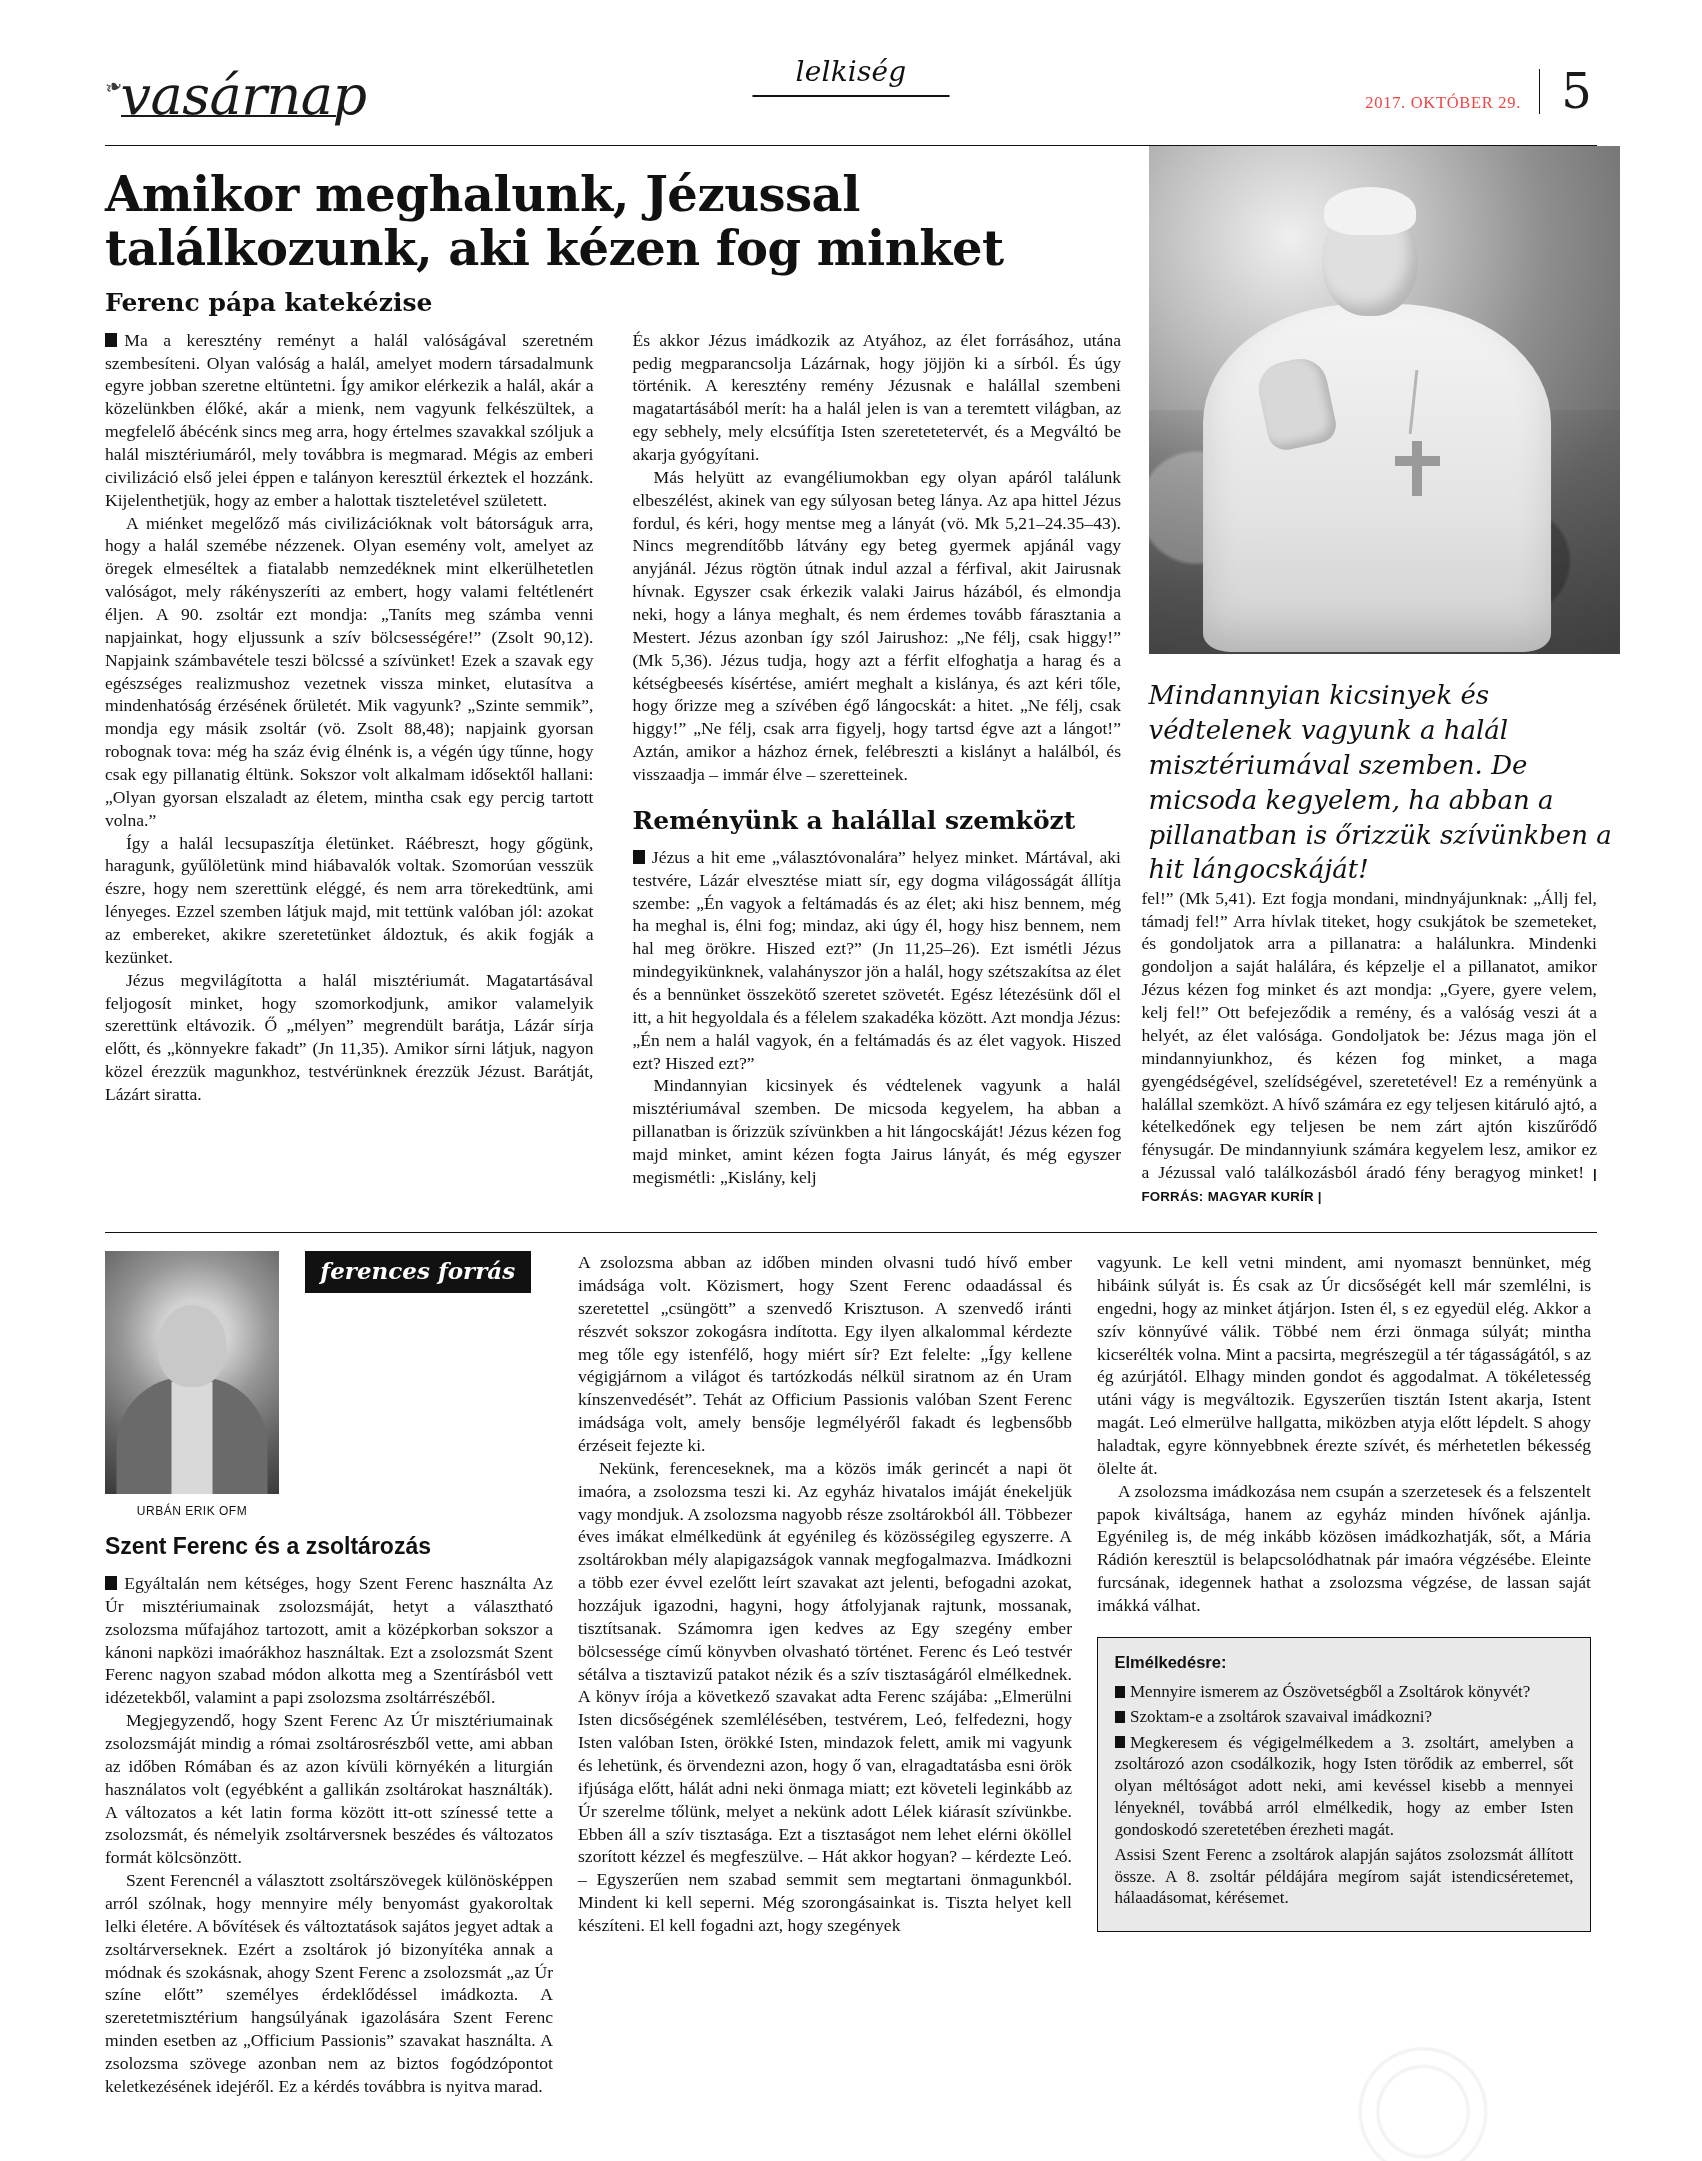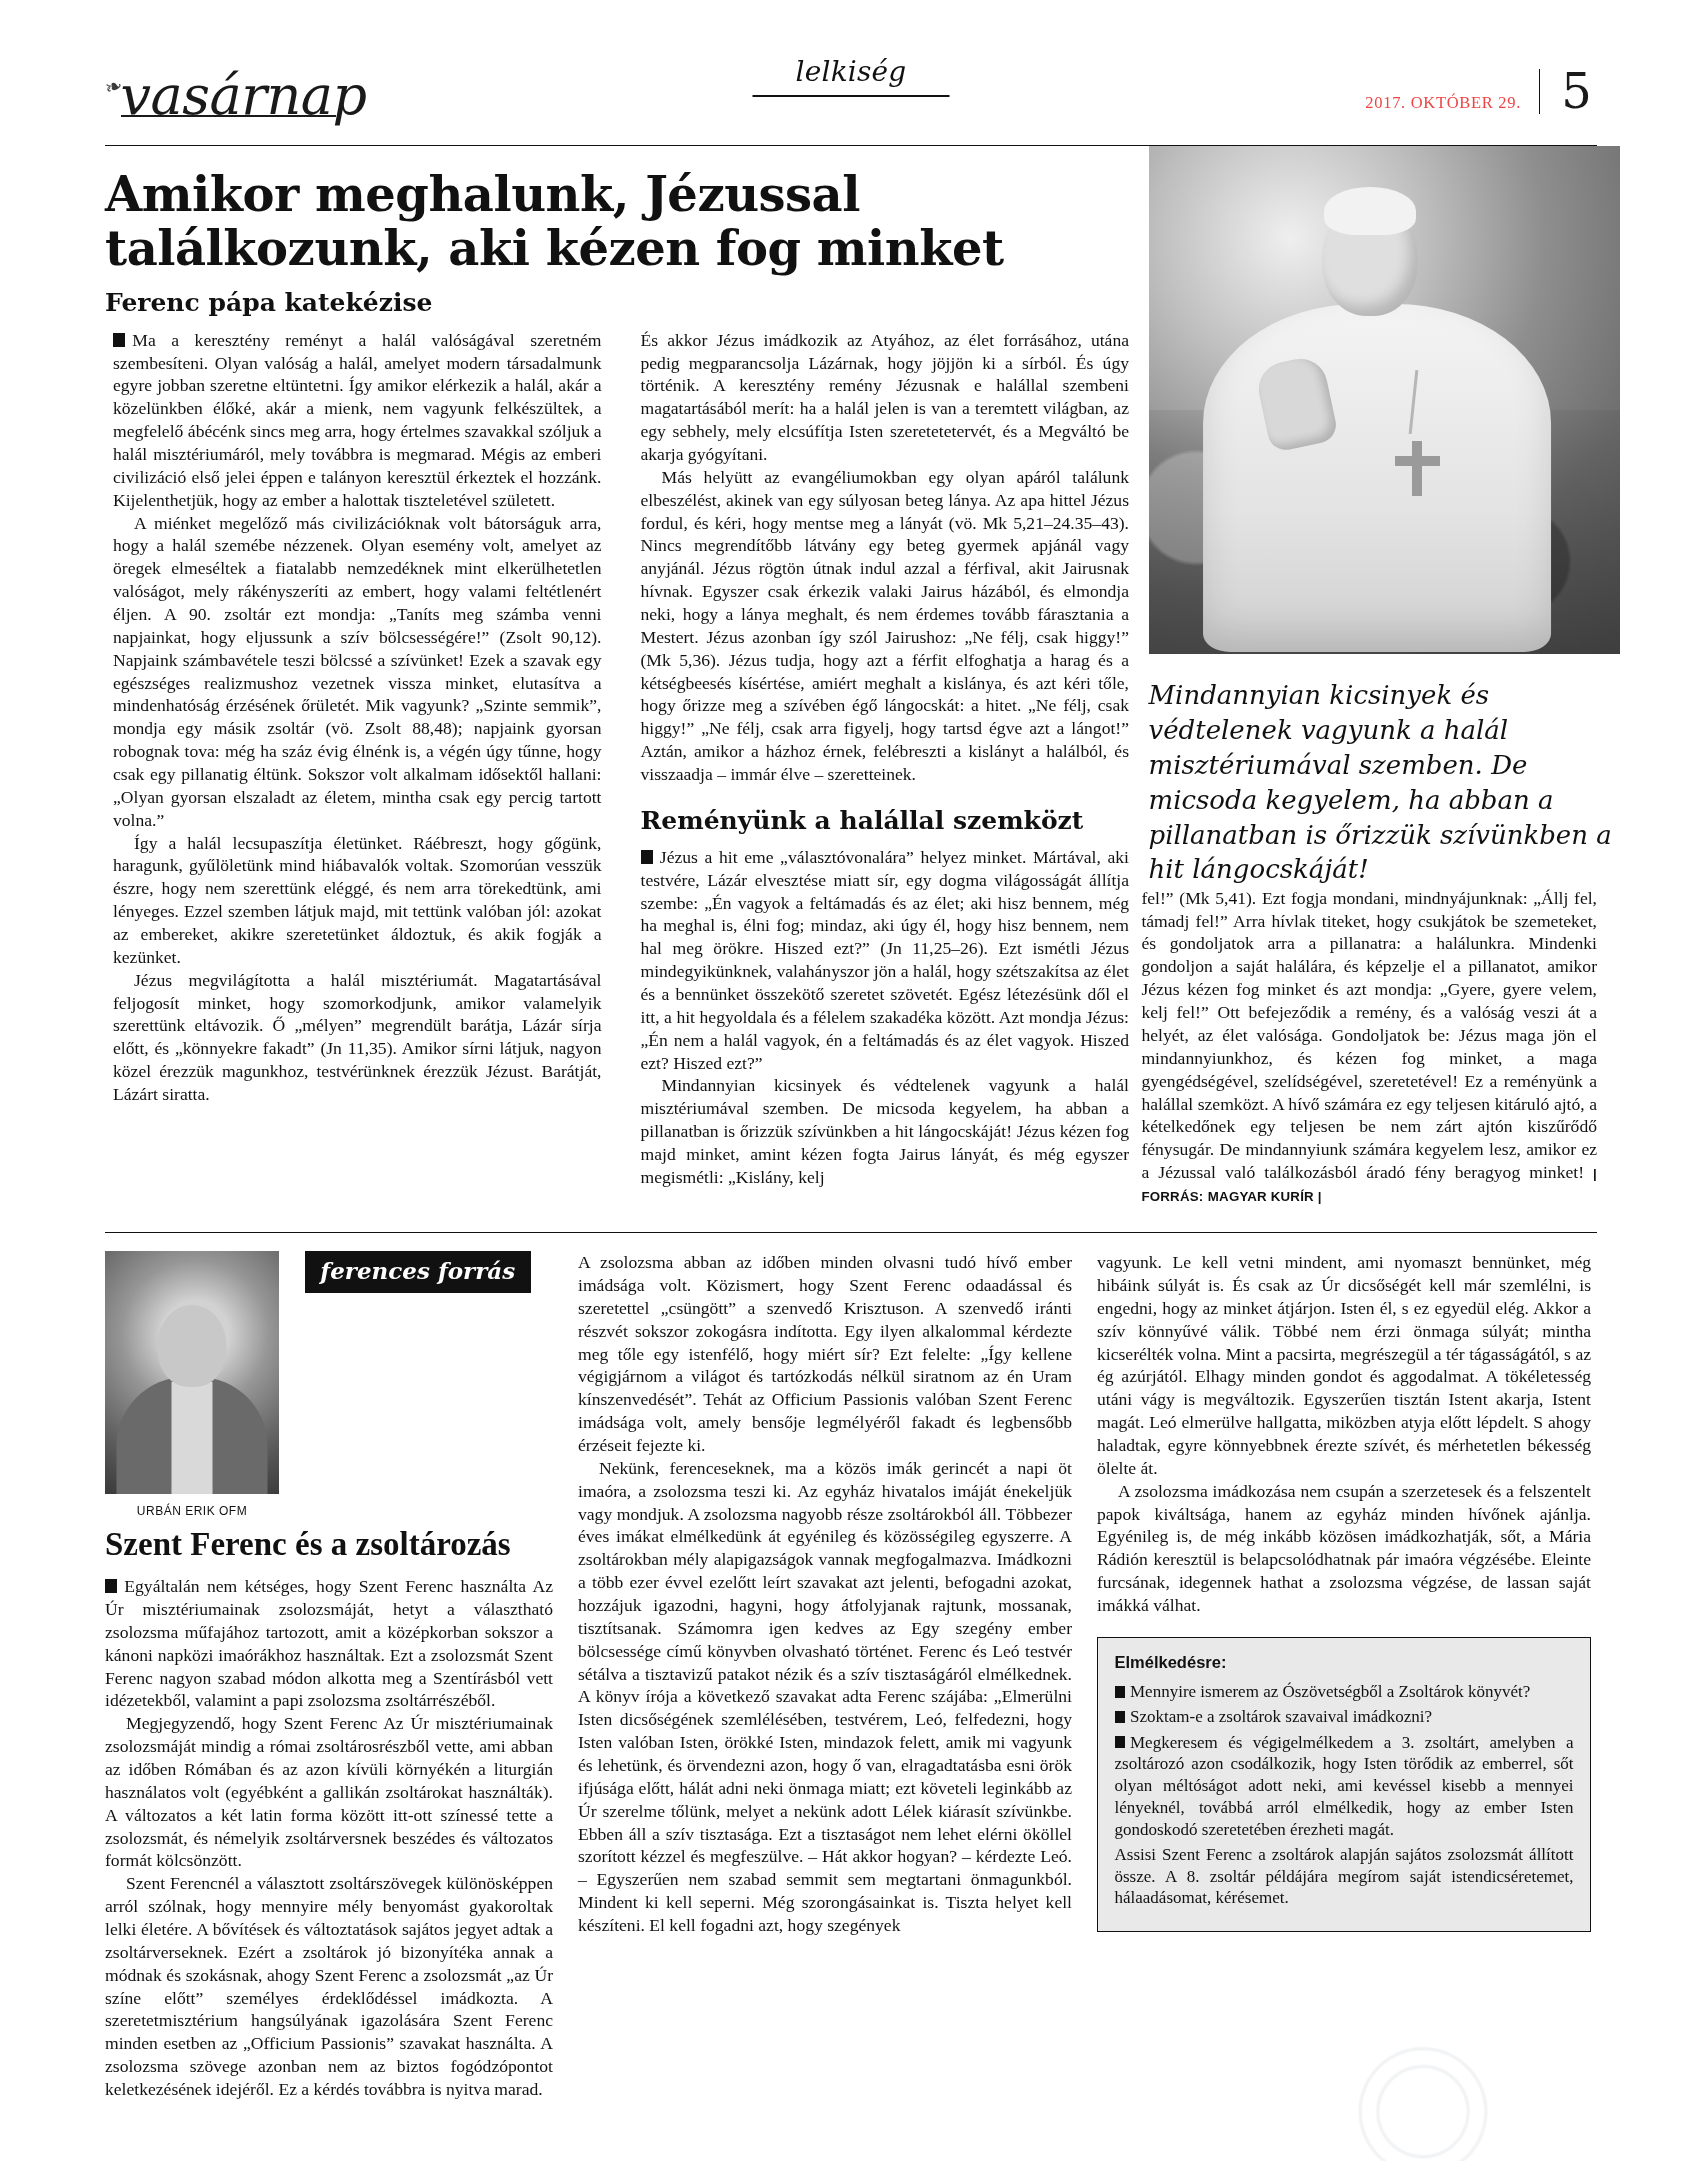--- a/index.html
+++ b/index.html
@@ -218,21 +218,20 @@
     line-height: 1.34;
     margin-top: 24px;
     color: #111;
   }
 
   
   .two-col {
     display: flex;
     gap: 39px;
     width: 1016px;
-    margin-left: 8px;
   }
   .col { width: 494px; }
   p.body {
     font-family: "Liberation Serif", serif;
     font-size: 17.6px;
     line-height: 1.30;
     text-align: justify;
     margin: 0;
     text-indent: 21px;
     hyphens: auto;
@@ -319,25 +318,25 @@
   .ff-caption {
     font-family: "Liberation Sans", sans-serif;
     font-size: 12px;
     letter-spacing: 0.5px;
     text-align: center;
     width: 174px;
     padding-top: 3.7px;
     clear: none;
   }
   .ff-title {
-    font-family: Liberation Serif, serif;
-    font-weight: 700;
-    font-size: 33px;
+    font-family: Liberation Sans, sans-serif;
+    font-weight: 700;
+    font-size: 23px;
     line-height: 1.12;
-    margin: 8px 0 12px 0;
+    margin: 16px 0 12px 0;
   }
 
   .box {
     border: 1.4px solid #111;
     background: #e9e9e9;
     padding: 15.6px 16.5px 18.3px 16.5px;
     margin-top: 20px;
   }
   .box h4 {
     font-family: "Liberation Sans", sans-serif;

